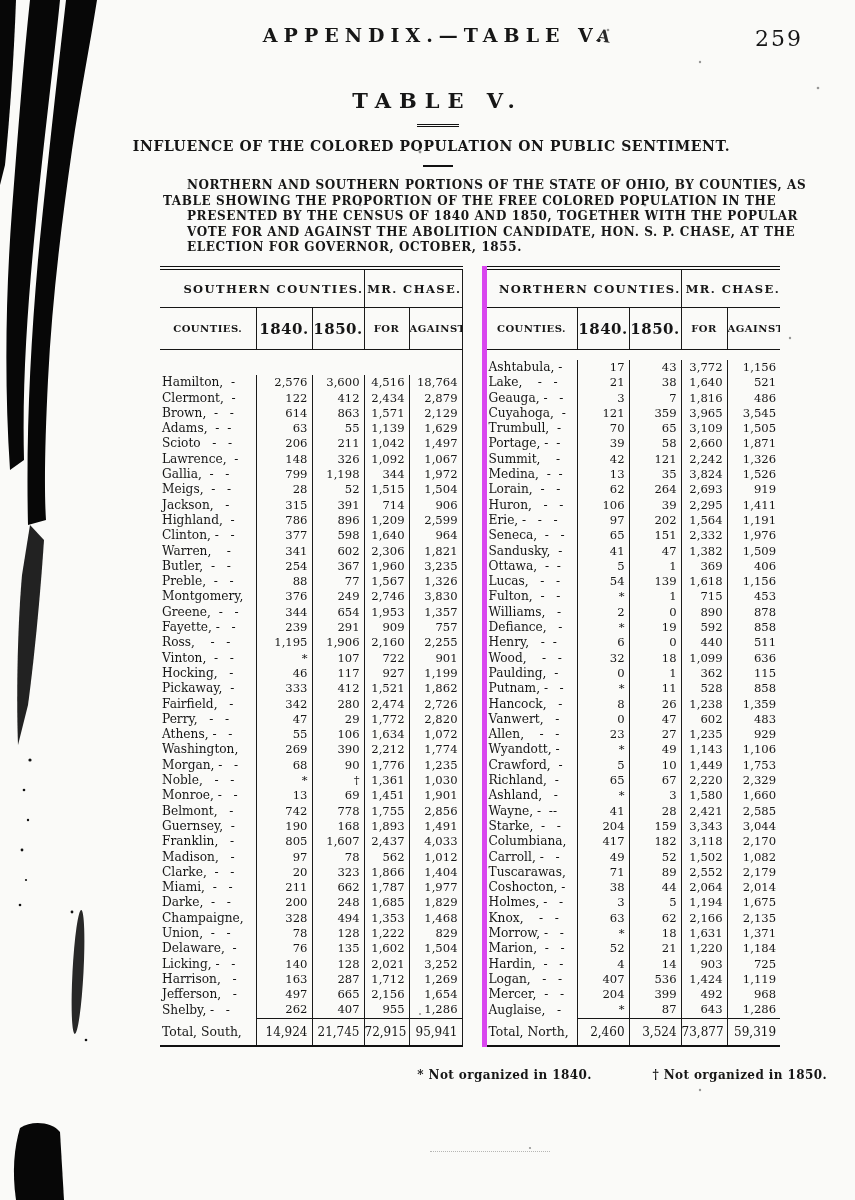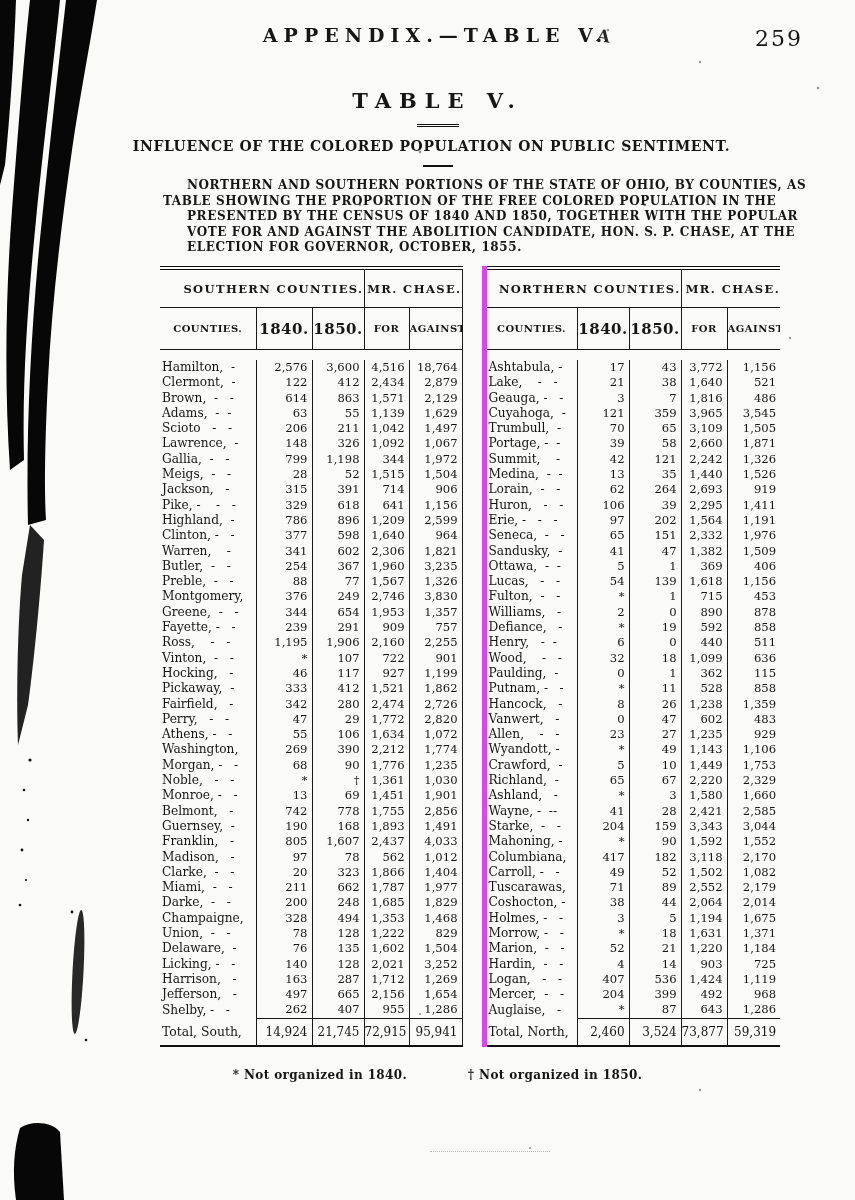--- a/index.html
+++ b/index.html
@@ -57,21 +57,21 @@
   td.c-num{text-align:right;padding-right:4px;border-left:1px solid #1a1a1a;
     font-variant-numeric:tabular-nums;}
   tfoot td{
     height:26px;font-size:12px;vertical-align:middle;
     border-bottom:2px solid #111;
   }
   tfoot td.c-name{font-size:12.4px;}
   tfoot td.c-num{border-top:1px solid #161616;border-left:1px solid #1a1a1a;}
   tfoot td.c-name{border-top:none;}
   
-  .footnotes{left:0;right:0;top:1068px;text-align:center;font-size:12px;font-weight:bold;letter-spacing:.4px;padding-left:20px;}
+  .footnotes{left:0;right:0;top:1068px;text-align:right;font-size:12px;font-weight:bold;letter-spacing:.4px;padding-left:20px;}
   .footnotes span{margin:0 28px;}
   
   .artifacts{left:0;top:0;width:855px;height:1200px;pointer-events:none;}
   .faint-line{left:430px;top:1151px;width:120px;border-top:1px dotted #9a9a98;opacity:.7;}
 </style>
 </head>
 <body>
 
 <svg class="abs artifacts" width="855" height="1200" viewBox="0 0 855 1200">
   <path fill="#070707" d="M30,0 L60,0 C54,60 44,140 36,220 C28,300 22,380 24,460 L10,470 C4,380 6,290 12,210 C18,130 24,55 30,0 Z"></path>
@@ -206,27 +206,20 @@
           <td class="c-num">1,504</td>
         </tr>
         <tr>
           <td class="c-name">Jackson,   -</td>
           <td class="c-num">315</td>
           <td class="c-num">391</td>
           <td class="c-num">714</td>
           <td class="c-num">906</td>
         </tr>
         <tr>
-          <td class="c-name">Pike, -    -   -</td>
-          <td class="c-num">329</td>
-          <td class="c-num">618</td>
-          <td class="c-num">641</td>
-          <td class="c-num">1,156</td>
-        </tr>
-        <tr>
           <td class="c-name">Highland,  -</td>
           <td class="c-num">786</td>
           <td class="c-num">896</td>
           <td class="c-num">1,209</td>
           <td class="c-num">2,599</td>
         </tr>
         <tr>
           <td class="c-name">Clinton, -   -</td>
           <td class="c-num">377</td>
           <td class="c-num">598</td>
@@ -530,21 +523,21 @@
           <td class="c-name">Summit,    -</td>
           <td class="c-num">42</td>
           <td class="c-num">121</td>
           <td class="c-num">2,242</td>
           <td class="c-num">1,326</td>
         </tr>
         <tr>
           <td class="c-name">Medina,  -  -</td>
           <td class="c-num">13</td>
           <td class="c-num">35</td>
-          <td class="c-num">1,440</td>
+          <td class="c-num">3,824</td>
           <td class="c-num">1,526</td>
         </tr>
         <tr>
           <td class="c-name">Lorain,  -   -</td>
           <td class="c-num">62</td>
           <td class="c-num">264</td>
           <td class="c-num">2,693</td>
           <td class="c-num">919</td>
         </tr>
         <tr>
@@ -695,27 +688,20 @@
           <td class="c-num">2,585</td>
         </tr>
         <tr>
           <td class="c-name">Starke,  -   -</td>
           <td class="c-num">204</td>
           <td class="c-num">159</td>
           <td class="c-num">3,343</td>
           <td class="c-num">3,044</td>
         </tr>
         <tr>
-          <td class="c-name">Mahoning, -</td>
-          <td class="c-num">*</td>
-          <td class="c-num">90</td>
-          <td class="c-num">1,592</td>
-          <td class="c-num">1,552</td>
-        </tr>
-        <tr>
           <td class="c-name">Columbiana,</td>
           <td class="c-num">417</td>
           <td class="c-num">182</td>
           <td class="c-num">3,118</td>
           <td class="c-num">2,170</td>
         </tr>
         <tr>
           <td class="c-name">Carroll, -   -</td>
           <td class="c-num">49</td>
           <td class="c-num">52</td>
@@ -735,20 +721,27 @@
           <td class="c-num">44</td>
           <td class="c-num">2,064</td>
           <td class="c-num">2,014</td>
         </tr>
         <tr>
           <td class="c-name">Holmes, -   -</td>
           <td class="c-num">3</td>
           <td class="c-num">5</td>
           <td class="c-num">1,194</td>
           <td class="c-num">1,675</td>
+        </tr>
+        <tr>
+          <td class="c-name">Knox,    -   -</td>
+          <td class="c-num">63</td>
+          <td class="c-num">62</td>
+          <td class="c-num">2,166</td>
+          <td class="c-num">2,135</td>
         </tr>
         <tr>
           <td class="c-name">Morrow, -   -</td>
           <td class="c-num">*</td>
           <td class="c-num">18</td>
           <td class="c-num">1,631</td>
           <td class="c-num">1,371</td>
         </tr>
         <tr>
           <td class="c-name">Marion,  -   -</td>

